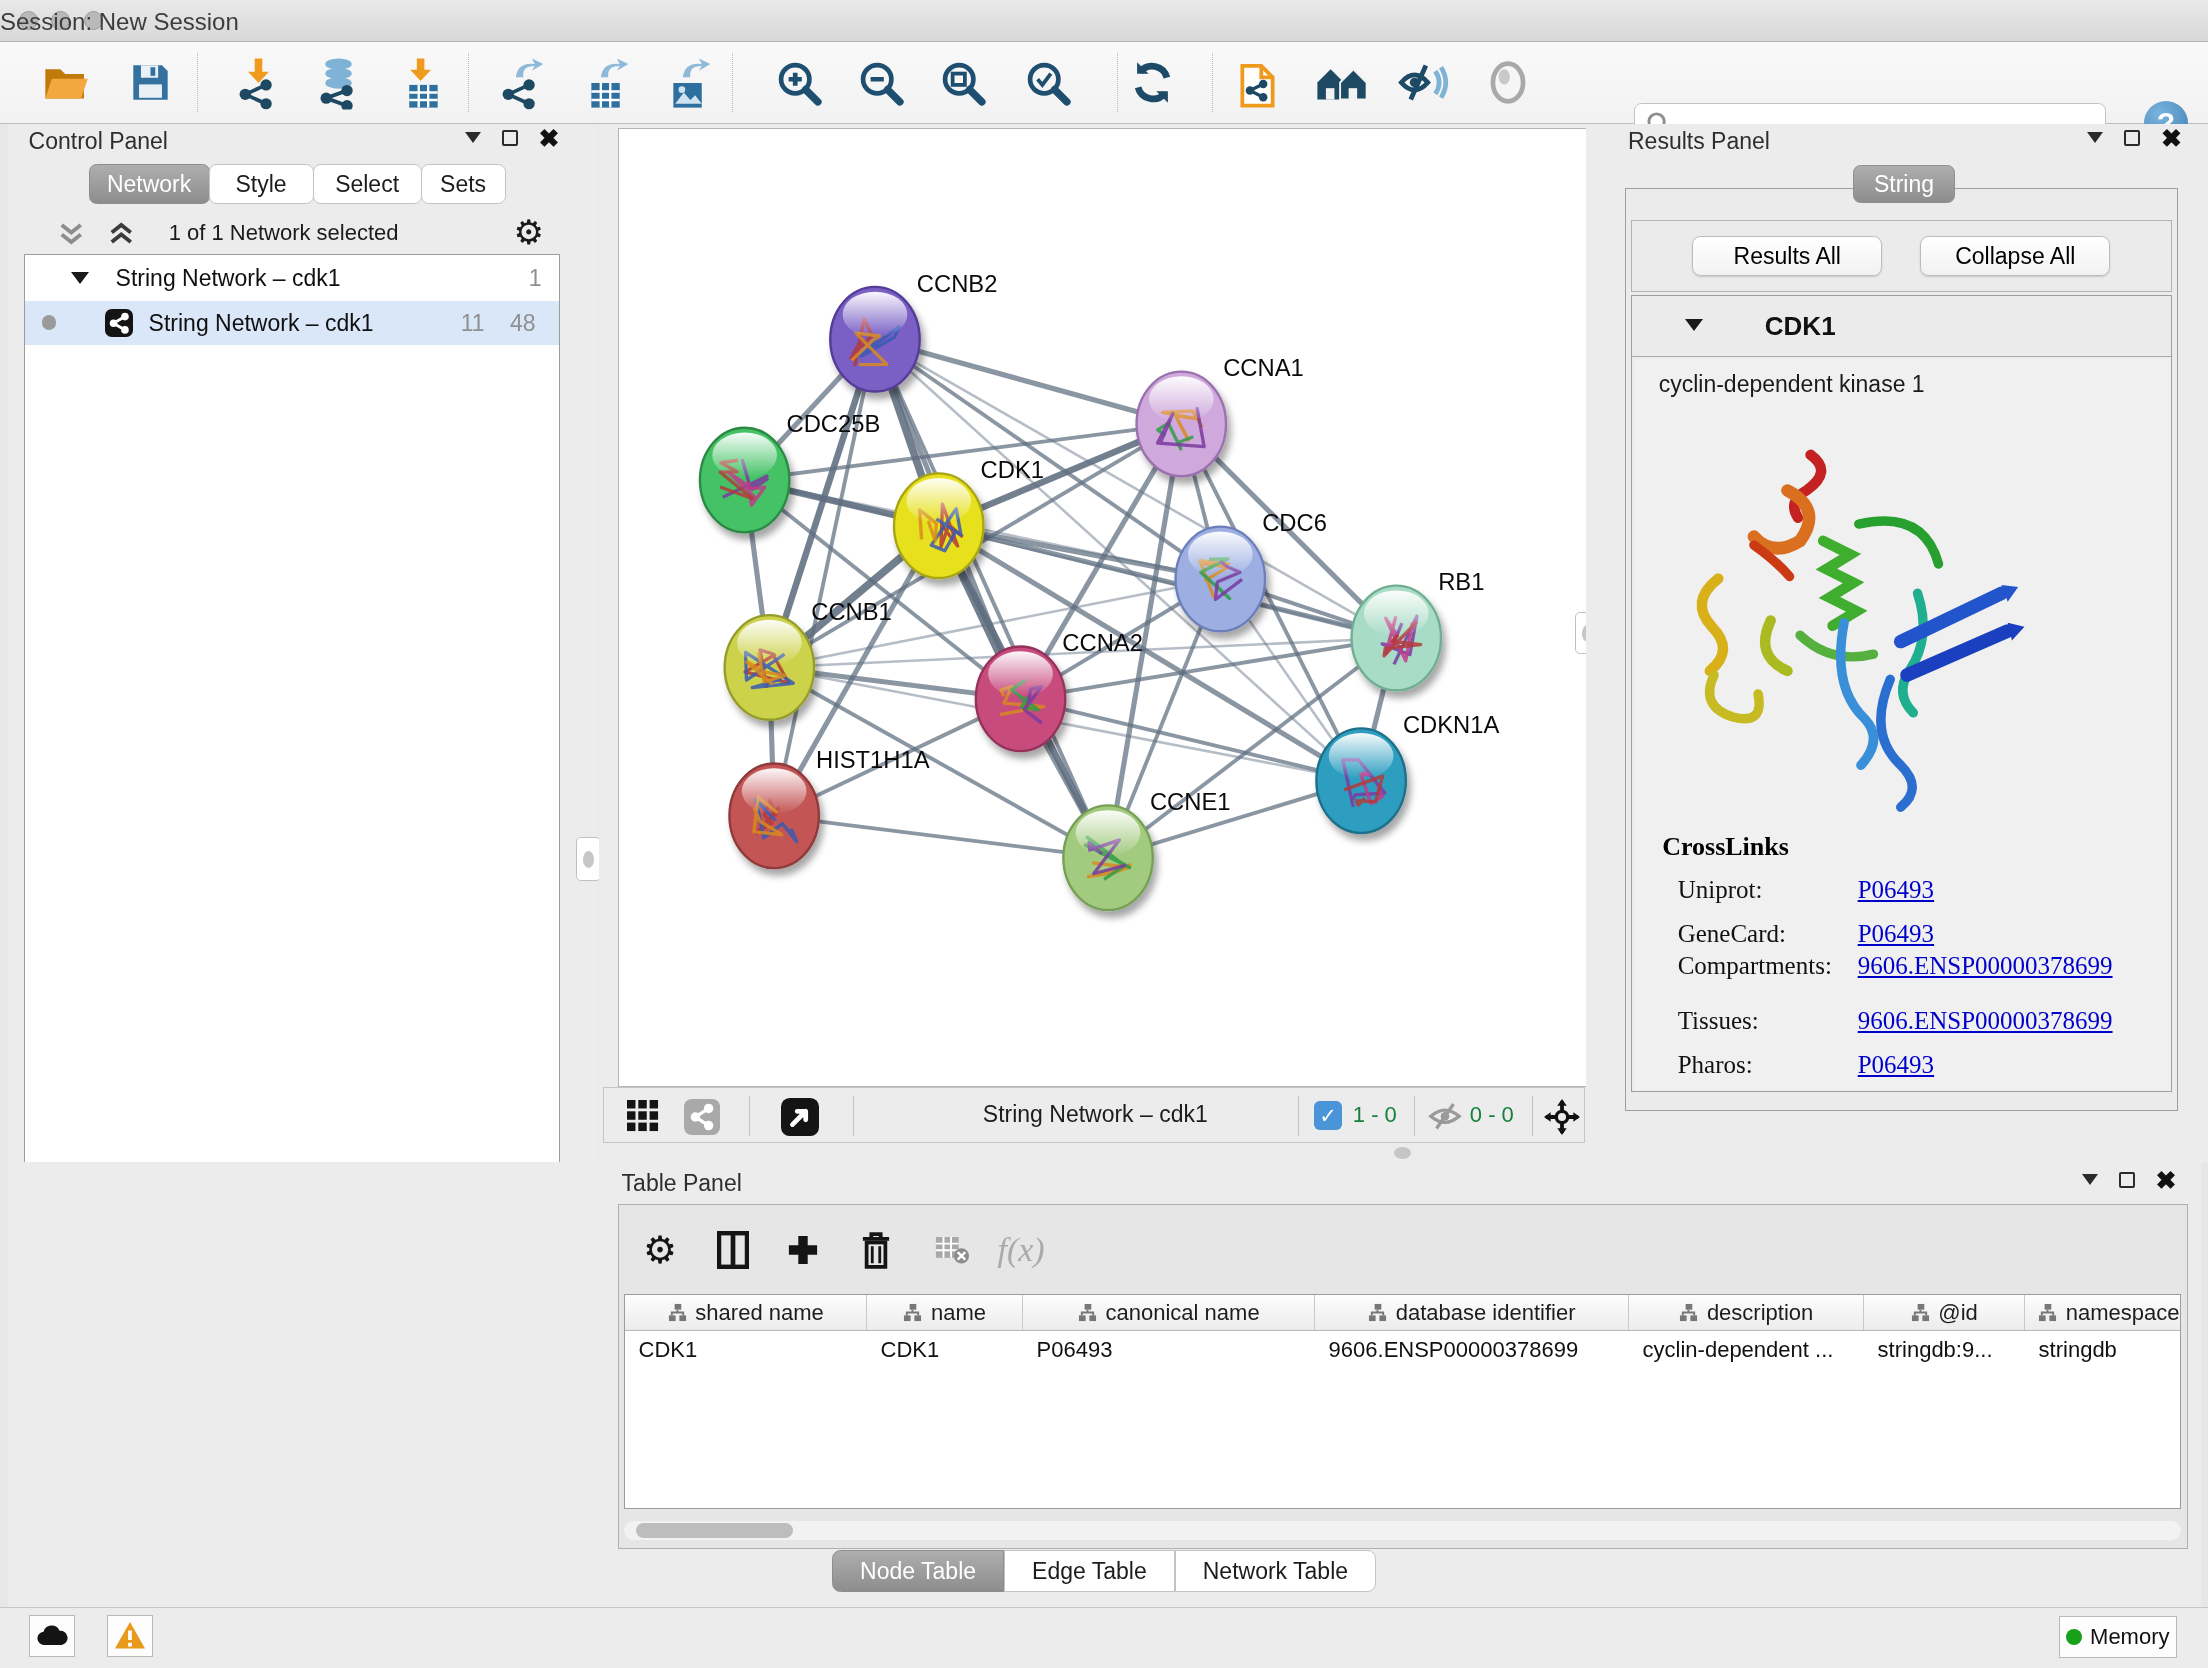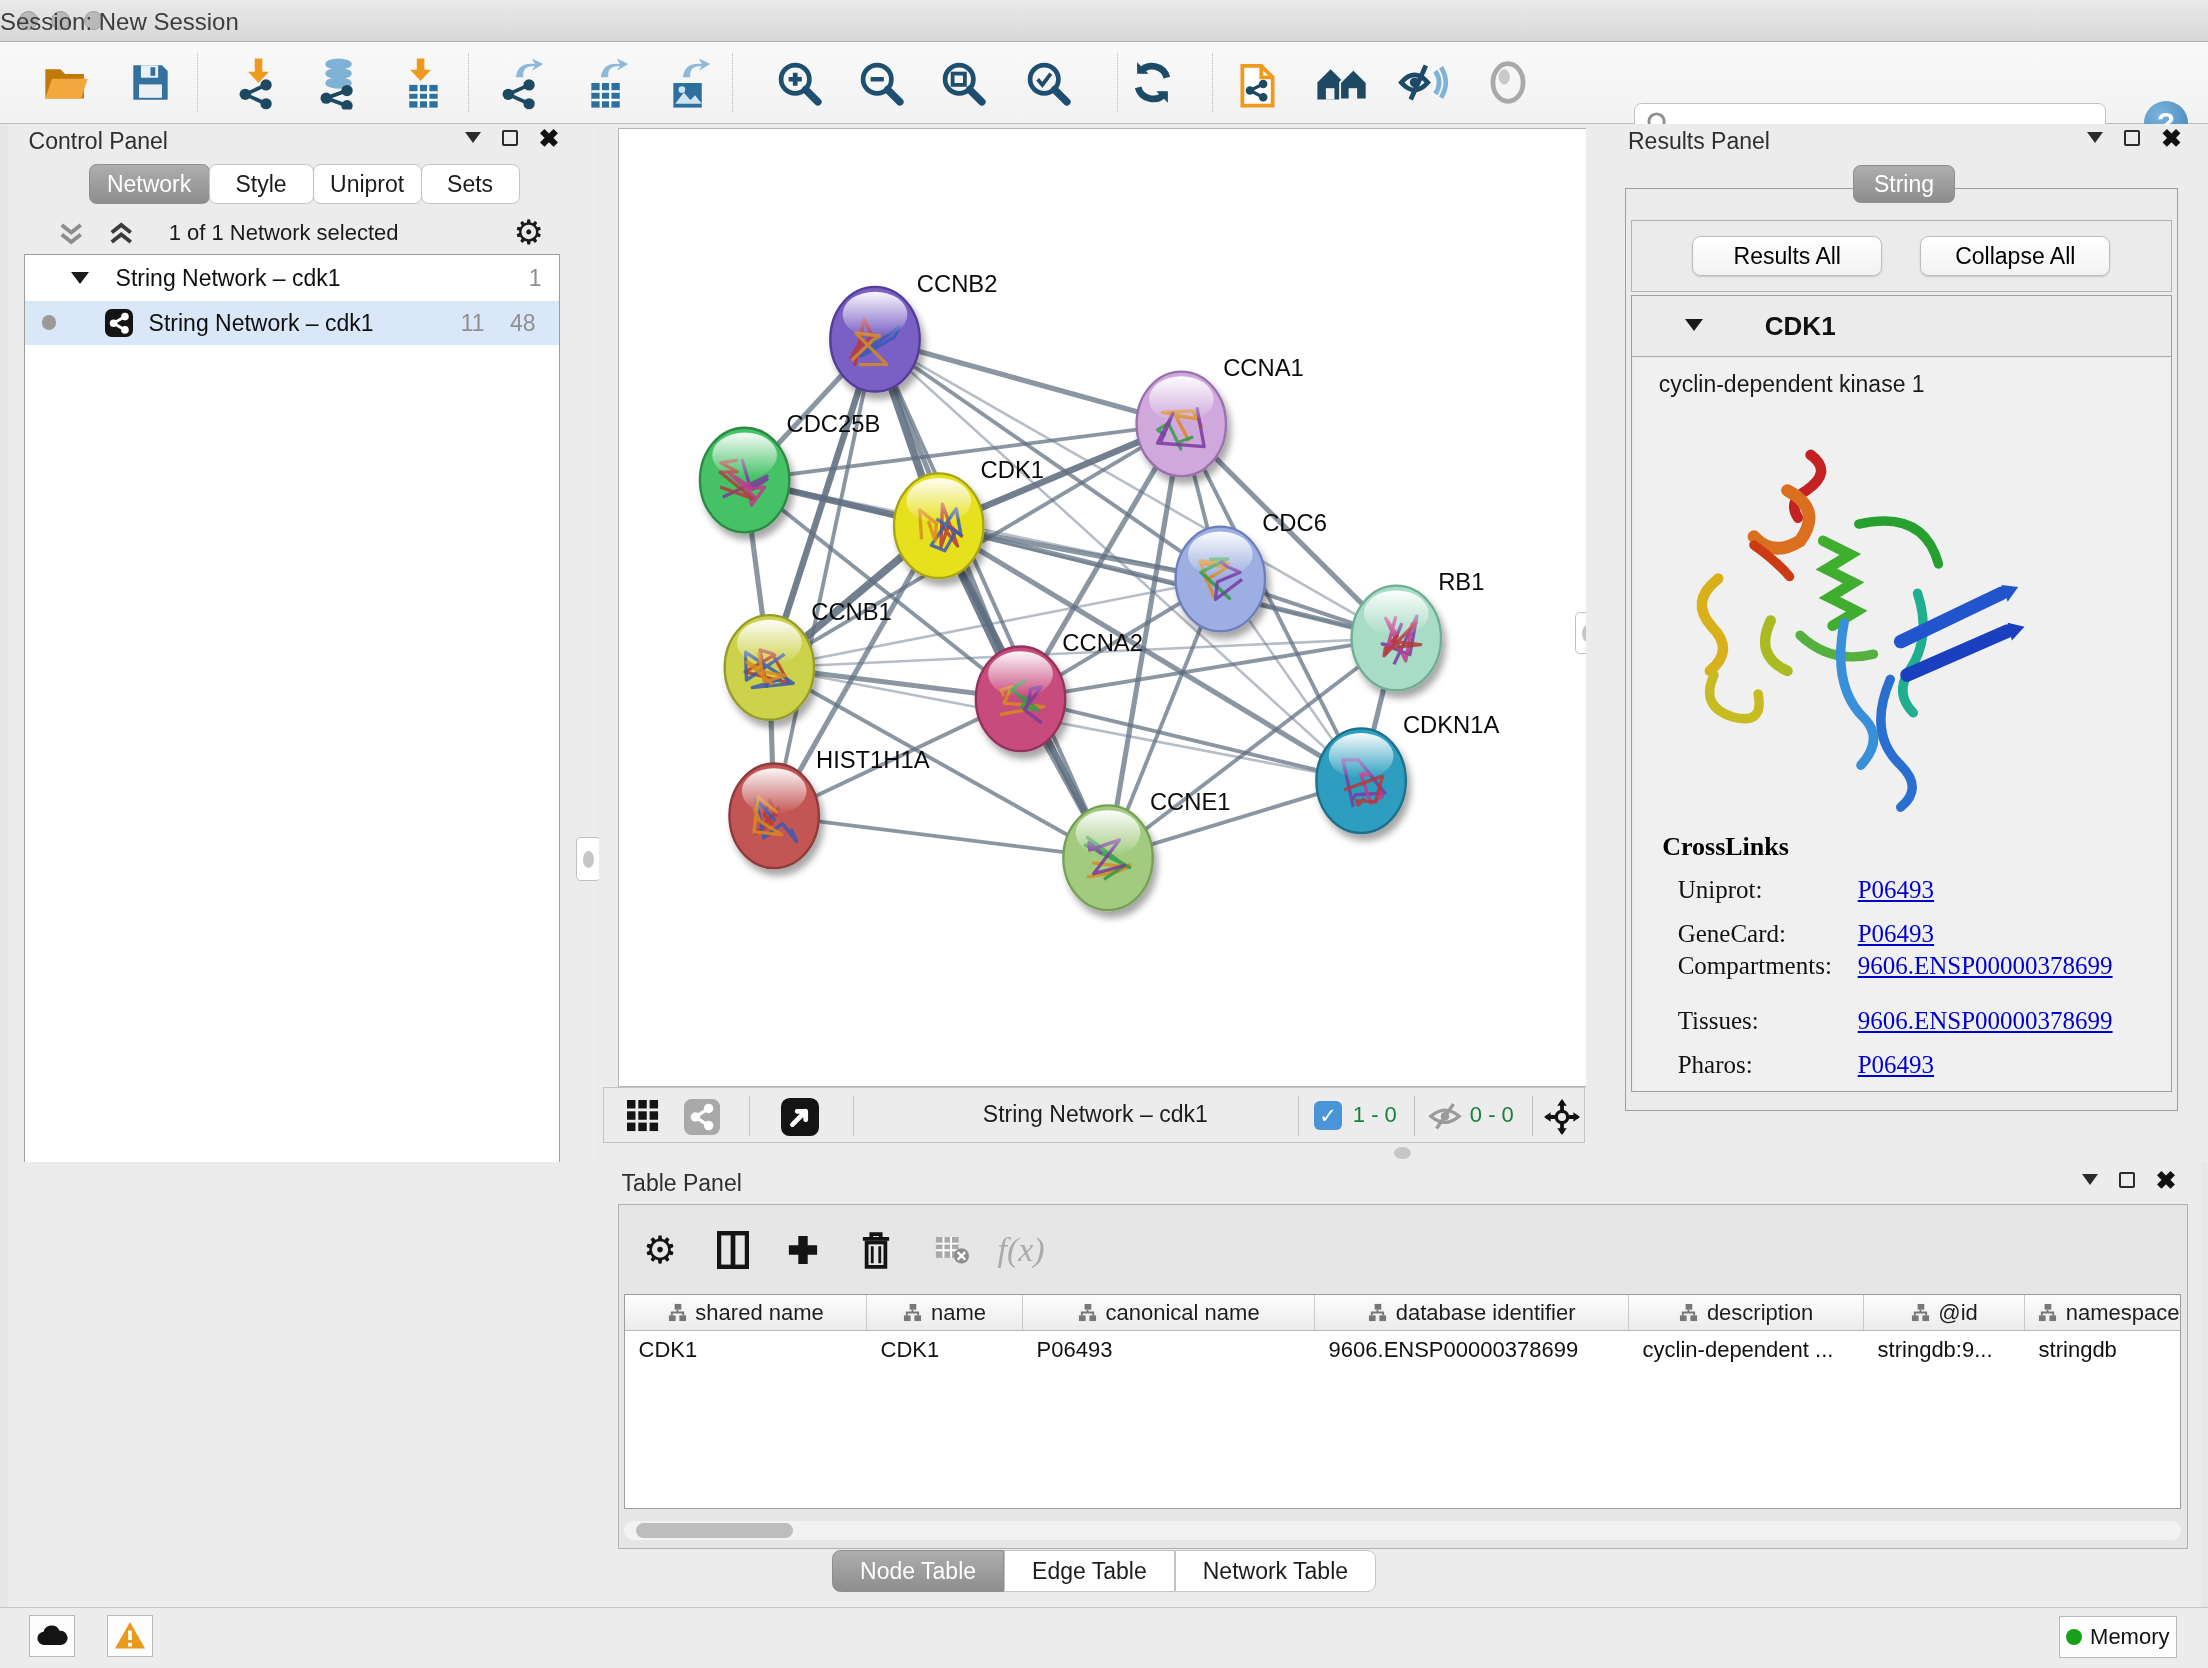--- a/index.html
+++ b/index.html
@@ -280,22 +280,22 @@
 <div id="control-panel">
   <div id="cp-title" class="panel-title">Control Panel</div>
   <div class="ph-icons" style="left:457px">
     <div class="ph-tri"></div>
     <div class="ph-float"></div>
     <div class="ph-close">✖</div>
   </div>
   <div id="cp-tabs">
     <div class="tab active" style="width:121px">Network</div>
     <div class="tab" style="width:105px">Style</div>
-    <div class="tab" style="width:109px">Uniprot</div>
-    <div class="tab" style="width:99px">Sets</div>
+    <div class="tab" style="width:109px">Select</div>
+    <div class="tab" style="width:85px">Sets</div>
   </div>
   <div id="cp-sub">
     <svg class="chev" style="left:49px" width="28.5" height="25" viewBox="0 0 30 26">
         <path d="M5 3l10 8 10-8M5 13l10 8 10-8" fill="none" stroke="#8d8d8d" stroke-width="4"></path>
       </svg>
     <svg class="chev" style="left:99px" width="28.5" height="25" viewBox="0 0 30 26">
         <path d="M5 11l10-8 10 8M5 21l10-8 10 8" fill="none" stroke="#3b3b3b" stroke-width="4"></path>
       </svg>
     <div id="cp-status">1 of 1 Network selected</div>
     <div id="cp-gear">⚙</div>

